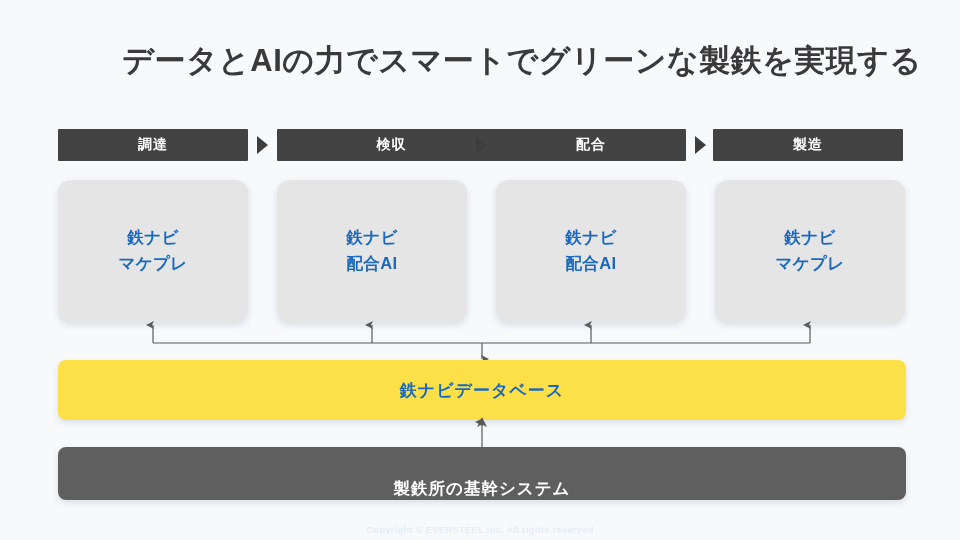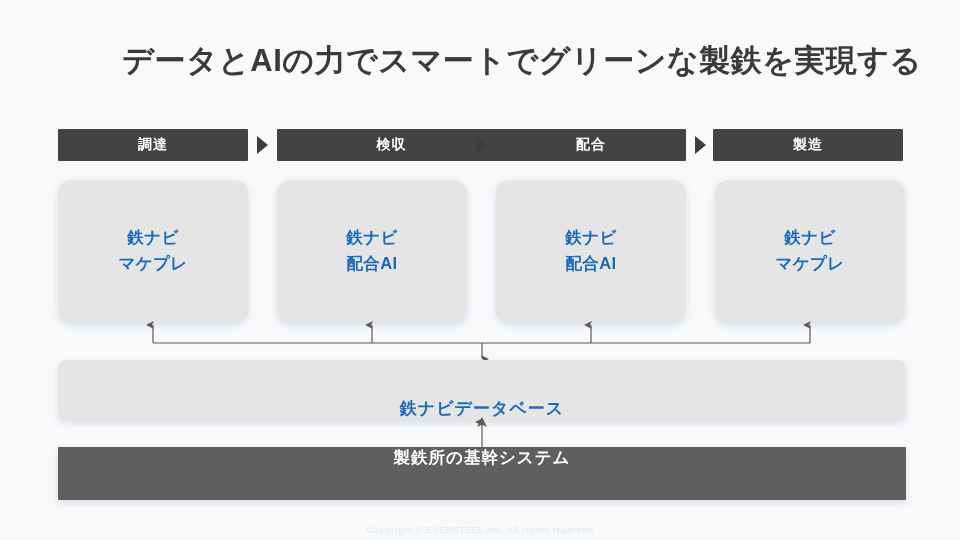--- a/index.html
+++ b/index.html
@@ -93,46 +93,46 @@
     pointer-events: none;
   }
 
   
   #database-bar {
     position: absolute;
     left: 58px;
     top: 360px;
     width: 848px;
     height: 60px;
-    background: #e5e5e5;
+    background: #fde047;
     border-radius: 8px;
     box-shadow: 0 3px 6px rgba(80, 100, 125, 0.16);
     display: flex;
-    align-items: flex-end;
+    align-items: center;
     justify-content: center;
   }
   #database-bar-label {
     color: #1a69bd;
     font-size: 17px;
     font-weight: bold;
     letter-spacing: 1px;
   }
 
   
   #core-system-bar {
     position: absolute;
     left: 58px;
     top: 447px;
     width: 848px;
     height: 53px;
     background: #5f5f5f;
-    border-radius: 1px;
+    border-radius: 8px;
     box-shadow: 0 3px 6px rgba(80, 100, 125, 0.16);
     display: flex;
-    align-items: flex-start;
+    align-items: flex-end;
     justify-content: center;
   }
   #core-system-bar-label {
     color: #ffffff;
     font-size: 16.5px;
     font-weight: bold;
     letter-spacing: 1px;
   }
 
   

